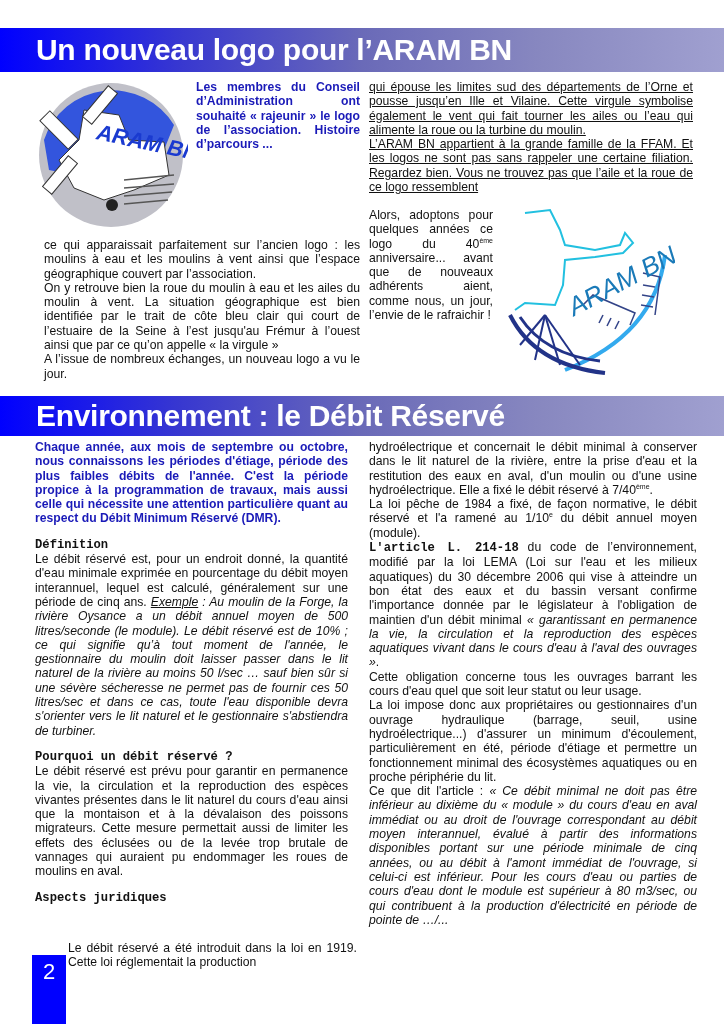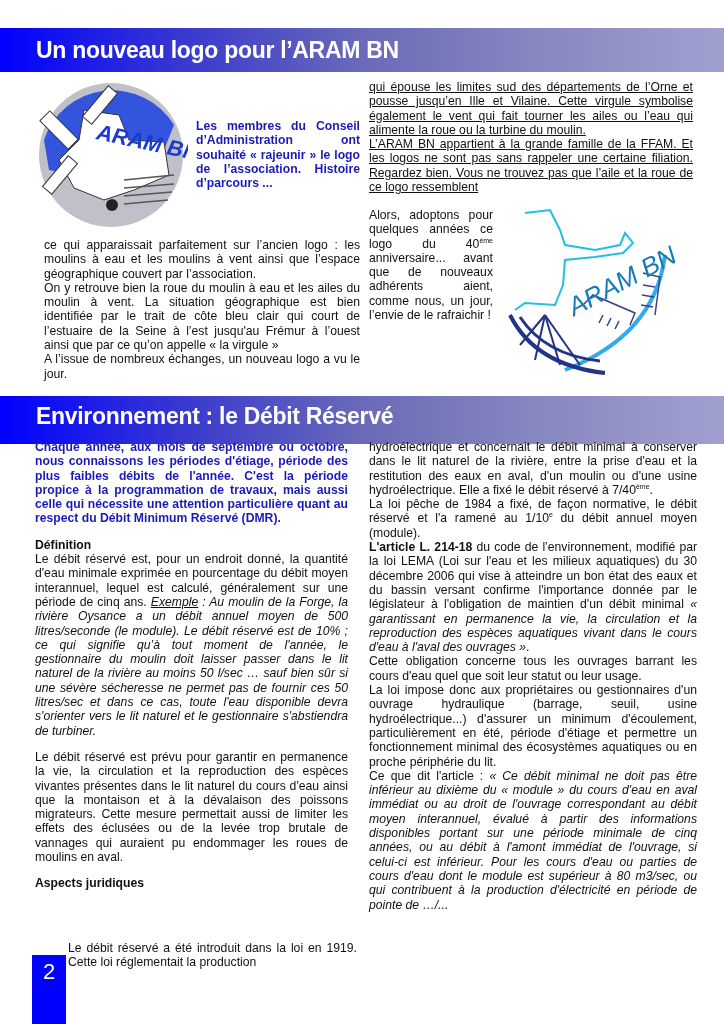--- a/index.html
+++ b/index.html
@@ -1,27 +1,27 @@
 <!DOCTYPE html>
 <html><head>
 <meta charset="utf-8">
 <style>
   html, body { margin:0; padding:0; background:#fff; }
   body { width:724px; height:1024px; position:relative; overflow:hidden;
          font-family:"Liberation Sans", sans-serif; color:#111; }
   .banner { position:absolute; left:0; width:724px; height:44px;
             background:linear-gradient(90deg,#0000ff 0%,#3838d0 25%,#6a6ab8 50%,#8888c0 75%,#a0a0d0 100%);
-            color:#fff; font-weight:bold; font-size:23px; line-height:44px; }
+            color:#fff; font-weight:bold; font-size:30px; line-height:44px; }
   .banner span { position:absolute; left:36px; top:0; letter-spacing:-0.3px; }
   #banner1 { top:28px; }
-  #banner2 { top:396px; height:48px; line-height:40px; }
+  #banner2 { top:396px; height:40px; line-height:40px; }
   .col { position:absolute; font-size:12.2px; line-height:14.3px; text-align:justify; }
   .col p { margin:0; }
   .blue { color:#1a1ab8; font-weight:bold; }
-  .bold { font-weight:bold; }
+  .bold { font-weight:bold;font-family:Liberation Mono, monospace; }
   .it { font-style:italic; }
   .ul { text-decoration:underline; }
   sup { font-size:7px; line-height:0; }
   .gap { height:12px; }
   .logo1 { position:absolute; left:34px; top:80px; width:154px; height:150px; }
   .logo2 { position:absolute; left:505px; top:205px; width:170px; height:170px; }
   .pagenum { position:absolute; left:32px; top:955px; width:34px; height:69px; background:#0000ff;
              color:#fff; font-size:22px; text-align:center; padding-top:4px; box-sizing:border-box; }
 </style>
 </head>
@@ -43,21 +43,21 @@
   <g stroke="#555" stroke-width="1.5">
     <line x1="90" y1="100" x2="140" y2="95"></line>
       <line x1="90" y1="108" x2="140" y2="104"></line>
     <line x1="90" y1="116" x2="138" y2="112"></line>
       <line x1="90" y1="124" x2="134" y2="120"></line>
   </g>
   <circle cx="78" cy="125" r="6" fill="#222"></circle>
   <text x="62" y="65" font-family="Liberation Sans, sans-serif" font-weight="bold" font-style="italic" font-size="22" fill="#1a3ad0" transform="rotate(12 90 60)">ARAM BN</text>
 </svg>
 
-<div class="col" style="left:196px; top:80px; width:164px;margin-top:39px;">
+<div class="col" style="left:196px; top:80px; width:164px;">
   <p class="blue">Les membres du Conseil d’Administration ont souhaité « rajeunir » le logo de l’association. Histoire d’parcours ...</p>
   <div class="gap"></div>
 </div>
 
 <div class="col" style="left:44px; top:238px; width:316px;">
   <p>ce qui apparaissait parfaitement sur l’ancien logo : les moulins à eau et les moulins à vent ainsi que l’espace géographique couvert par l’association.</p>
   <p>On y retrouve bien la roue du moulin à eau et les ailes du moulin à vent. La situation géographique est bien identifiée par le trait de côte bleu clair qui court de l’estuaire de la Seine à l’est jusqu'au Frémur à l’ouest ainsi que par ce qu’on appelle « la virgule »</p>
   <p>A l’issue de nombreux échanges, un nouveau logo a vu le jour.</p>
 </div>
 
@@ -97,20 +97,21 @@
 <div class="banner" id="banner2">
   <span>Environnement : le Débit Réservé</span>
 </div>
 
 <div class="col" style="left:35px; top:440px; width:313px;">
   <p class="blue">Chaque année, aux mois de septembre ou octobre, nous connaissons les périodes d'étiage, période des plus faibles débits de l'année. C'est la période propice à la programmation de travaux, mais aussi celle qui nécessite une attention particulière quant au respect du Débit Minimum Réservé (DMR).</p>
   <div class="gap"></div>
   <p class="bold">Définition</p>
   <p><span>Le débit réservé est, pour un endroit donné, la quantité d'eau minimale exprimée en pourcentage du débit moyen interannuel, lequel est calculé, généralement sur une période de cinq ans. </span><span class="it ul">Exemple</span><span class="it"> : Au moulin de la Forge, la rivière Oysance a un débit annuel moyen de 500 litres/seconde (le module). Le débit réservé est de 10% ; ce qui signifie qu’à tout moment de l'année, le gestionnaire du moulin doit laisser passer dans le lit naturel de la rivière au moins 50 l/sec … sauf bien sûr si une sévère sécheresse ne permet pas de fournir ces 50 litres/sec et dans ce cas, toute l'eau disponible devra s'orienter vers le lit naturel et le gestionnaire s'abstiendra de turbiner.</span></p>
   <div class="gap"></div>
+  <p class="bold">Pourquoi un débit réservé ?</p>
   <p>Le débit réservé est prévu pour garantir en permanence la vie, la circulation et la reproduction des espèces vivantes présentes dans le lit naturel du cours d'eau ainsi que la montaison et à la dévalaison des poissons migrateurs. Cette mesure permettait aussi de limiter les effets des éclusées ou de la levée trop brutale de vannages qui auraient pu endommager les roues de moulins en aval.</p>
   <div class="gap"></div>
   <p class="bold">Aspects juridiques</p>
 </div>
 
 <div class="col" style="left:68px; top:941px; width:289px;">
   <p>Le débit réservé a été introduit dans la loi en 1919. Cette loi réglementait la production</p>
 </div>
 
 <div class="col" style="left:369px; top:440px; width:328px;">

